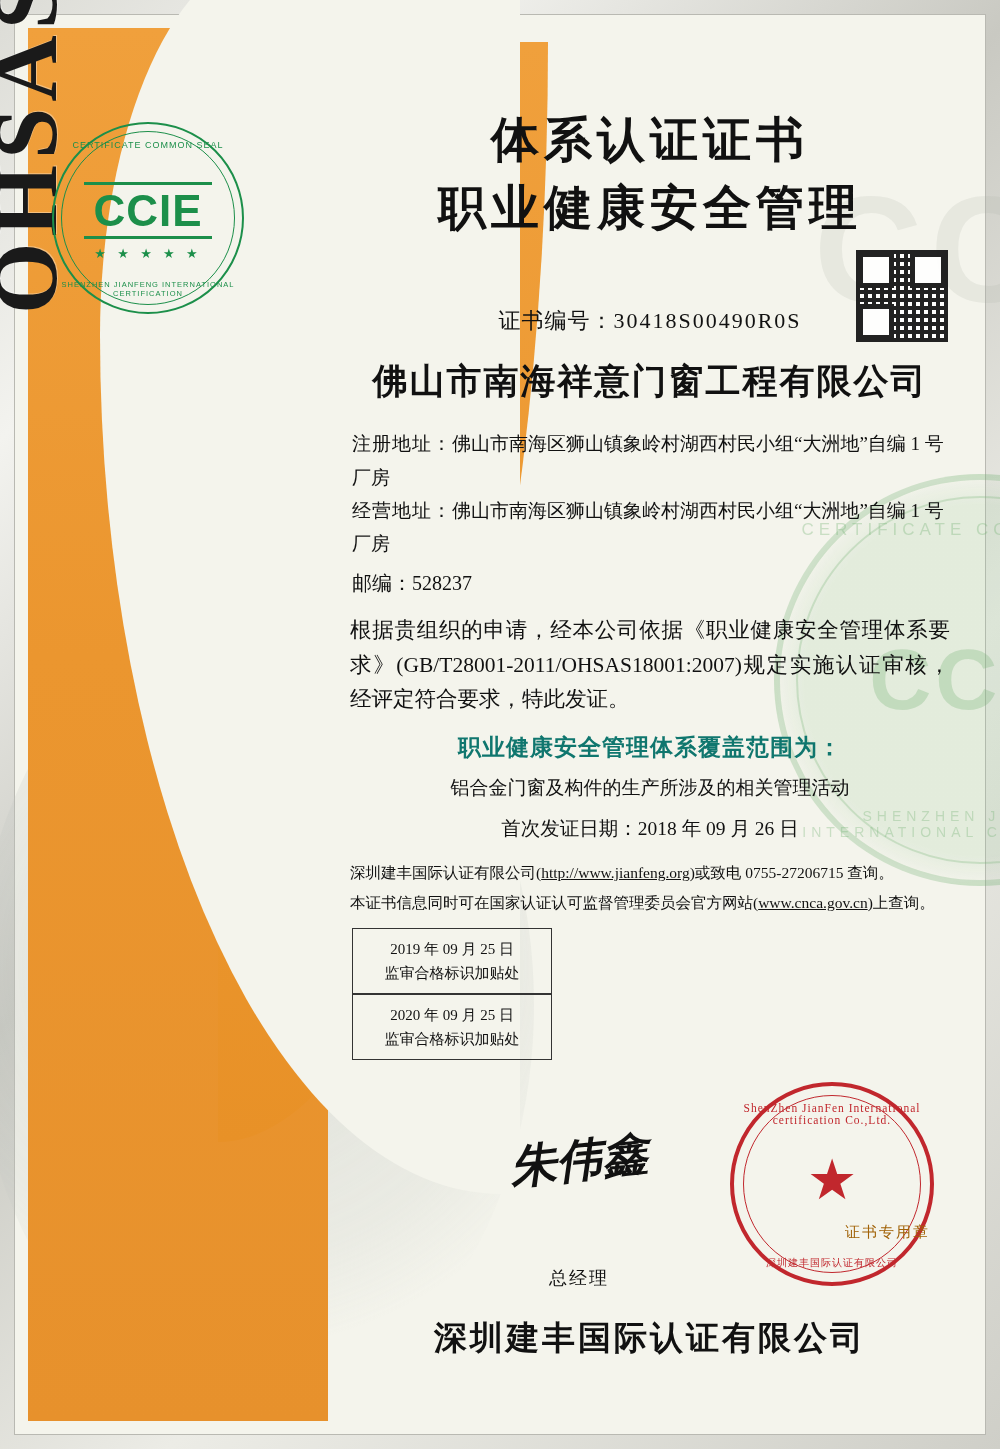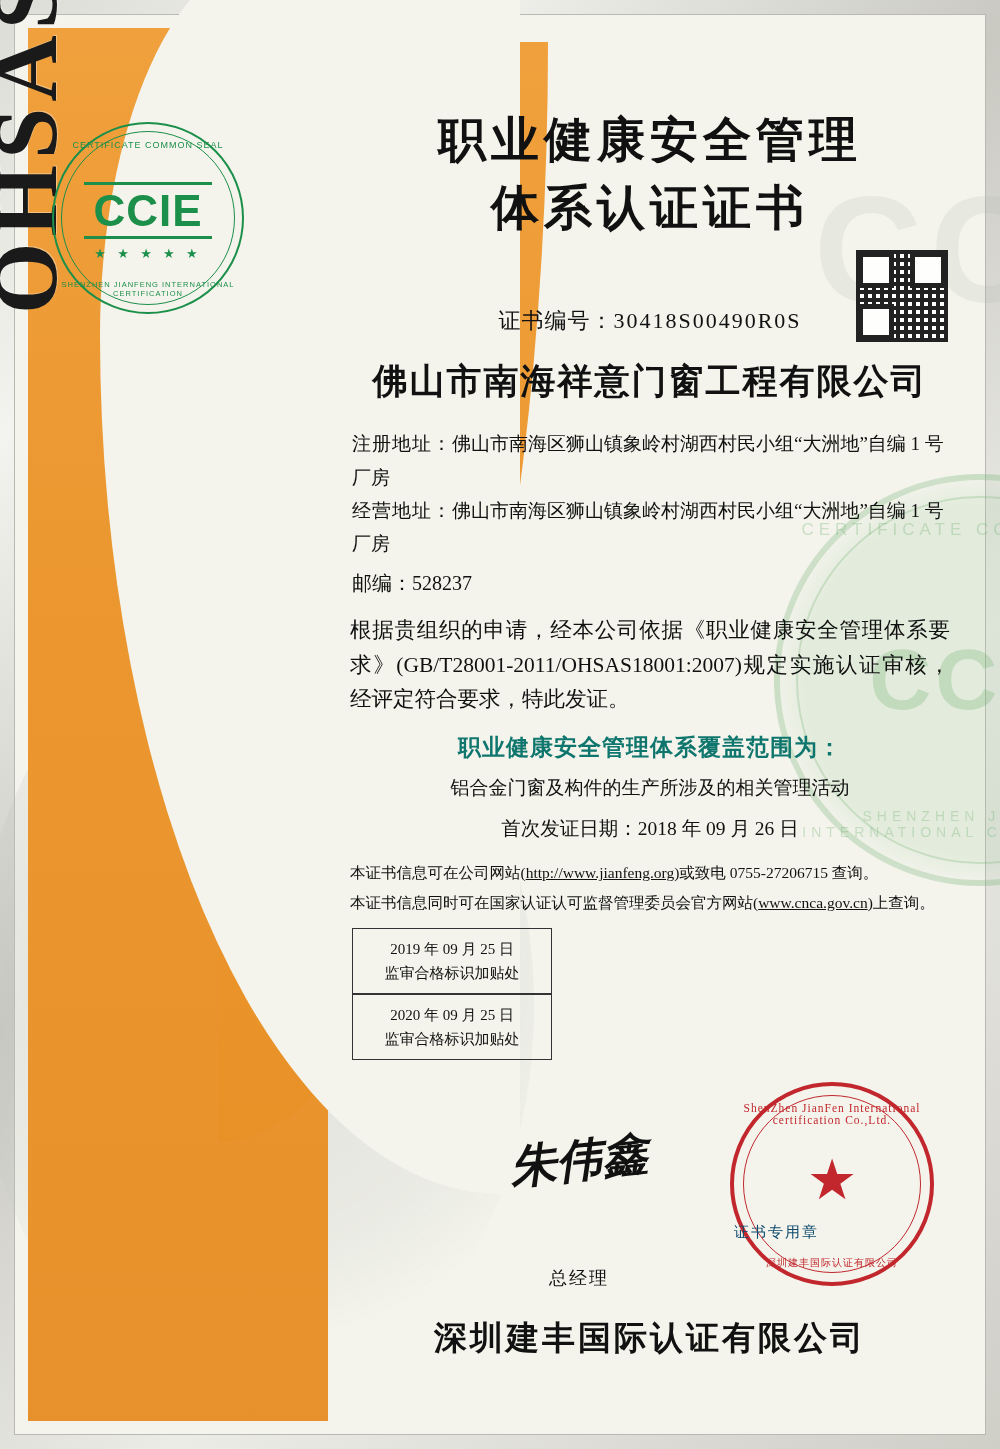--- a/index.html
+++ b/index.html
@@ -182,21 +182,21 @@
   .redstamp{
     position:absolute;right:22px;top:-22px;width:196px;height:196px;border-radius:50%;
     border:4px solid #c1272d;
   }
   .redstamp .inner{position:absolute;inset:9px;border-radius:50%;border:1px solid #c1272d;}
   .redstamp .star{
     position:absolute;left:50%;top:48%;transform:translate(-50%,-50%);
     color:#c1272d;font-size:56px;line-height:1;
   }
   .redstamp .txt{
-    position:absolute;left:0;right:0;bottom:40px;text-align:left;color:#0c4a6e;font-size:15px;letter-spacing:2px;
+    position:absolute;left:0;right:0;bottom:40px;text-align:right;color:#a16207;font-size:15px;letter-spacing:2px;
   }
   .redstamp .arc{
     position:absolute;left:0;right:0;top:16px;text-align:center;color:#c1272d;
     font-family:"Liberation Serif",serif;font-size:11.5px;letter-spacing:1px;
   }
   .redstamp .arc2{
     position:absolute;left:0;right:0;bottom:12px;text-align:center;color:#c1272d;
     font-family:"Liberation Serif",serif;font-size:10px;letter-spacing:1px;
   }
   .issuer{
@@ -240,22 +240,22 @@
         <div class="wm-arc b">SHENZHEN JIANFENG INTERNATIONAL CERTIFICATION</div>
       </div>
 
       <div class="qr">
           <div class="q3"></div>
         </div>
 
       <div class="layer">
 
         <div class="title-wrap">
+          <h1 class="title">体系认证证书</h1>
           <h1 class="title">职业健康安全管理</h1>
-          <h1 class="title">体系认证证书</h1>
         </div>
 
         <div class="row-certno">
           <span>证书编号：</span><span class="num">30418S00490R0S</span>
         </div>
 
         <div class="company">佛山市南海祥意门窗工程有限公司</div>
 
         <div class="addr">
           <div>
@@ -276,21 +276,21 @@
 
         <div class="scope-title">职业健康安全管理体系覆盖范围为：</div>
         <div class="scope-body">铝合金门窗及构件的生产所涉及的相关管理活动</div>
 
         <div class="issue">
           <span>首次发证日期：</span><span>2018 年 09 月 26 日</span>
         </div>
 
         <div class="fine">
           <div>
-            <span>本证书信息可在公司网站(</span><a href="#">http://www.jianfeng.org</a><span>)或致电 0755-27206715 查询。</span>
+            <span>深圳建丰国际认证有限公司(</span><a href="#">http://www.jianfeng.org</a><span>)或致电 0755-27206715 查询。</span>
           </div>
           <div>
             <span>本证书信息同时可在国家认证认可监督管理委员会官方网站(</span><a href="#">www.cnca.gov.cn</a><span>)上查询。</span>
           </div>
         </div>
 
         <div class="stamp-boxes">
           <div class="stamp-box">
             <div>2019 年 09 月 25 日</div>
             <div>监审合格标识加贴处</div>

